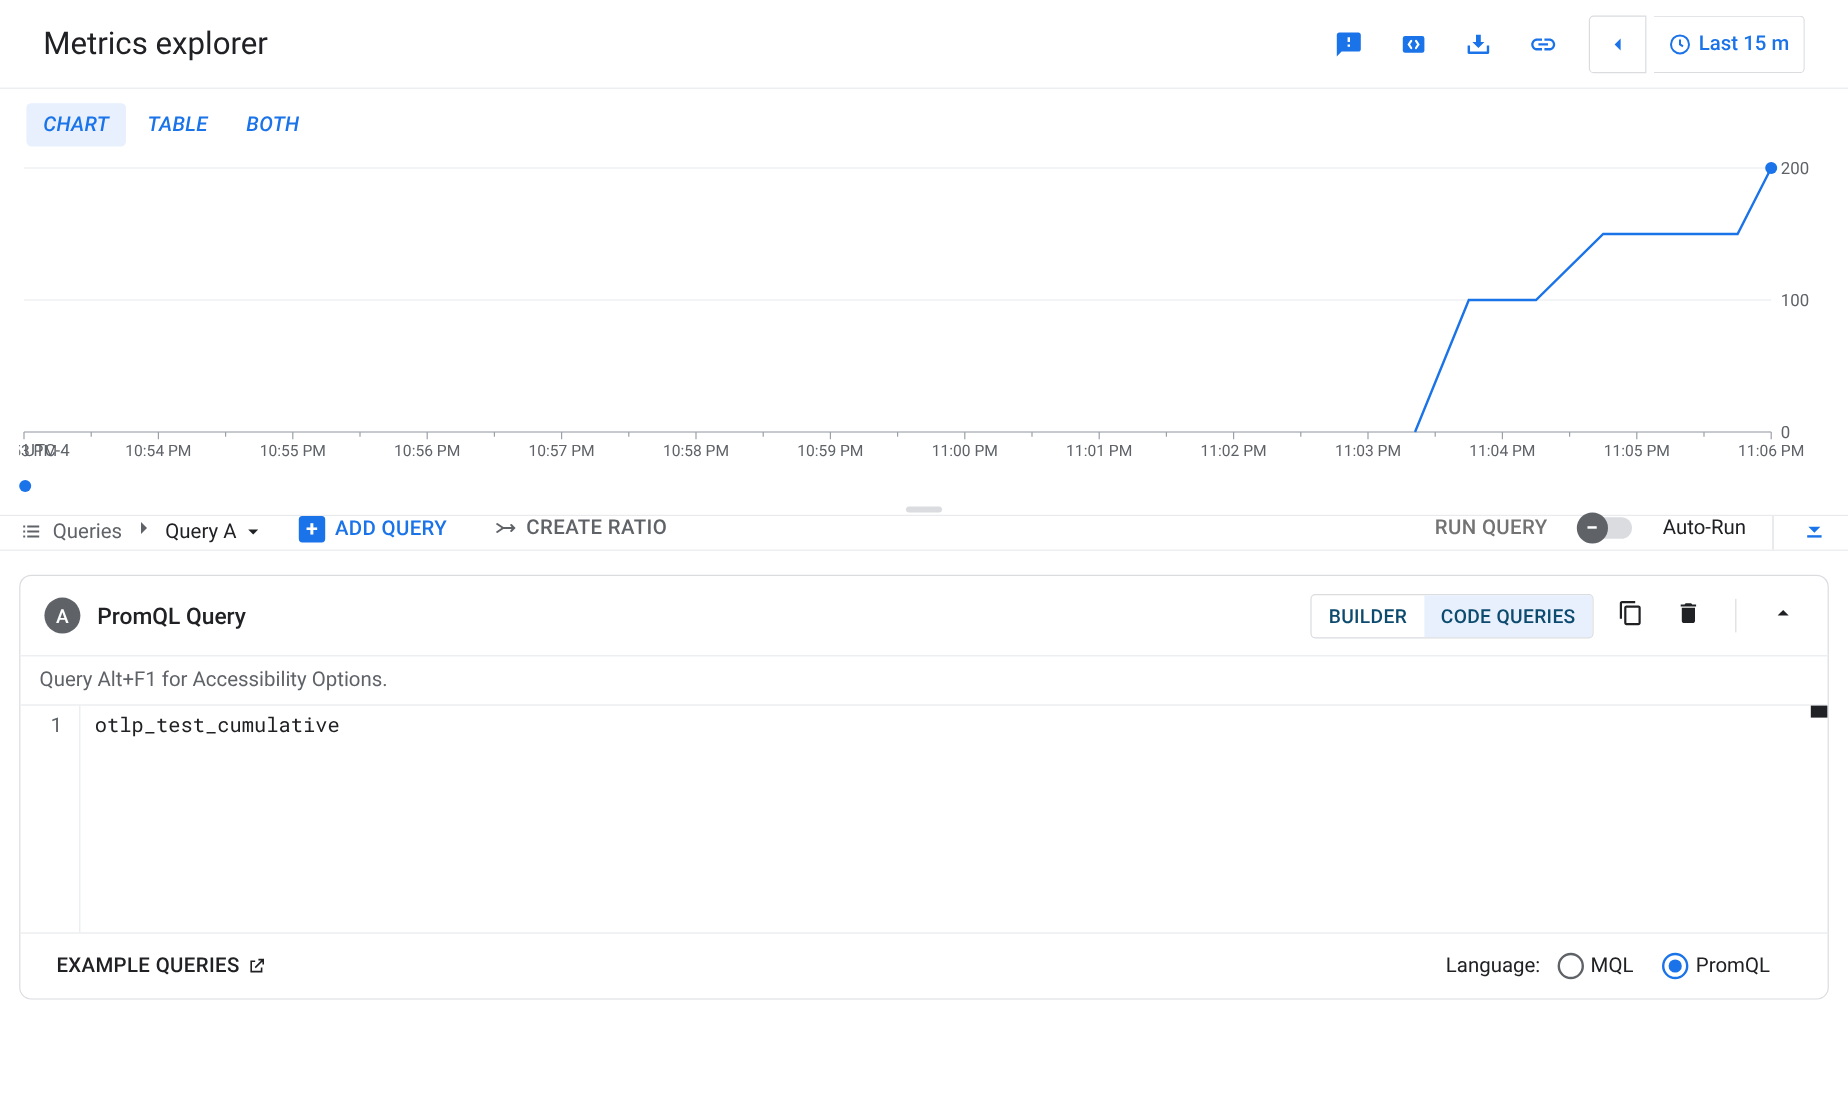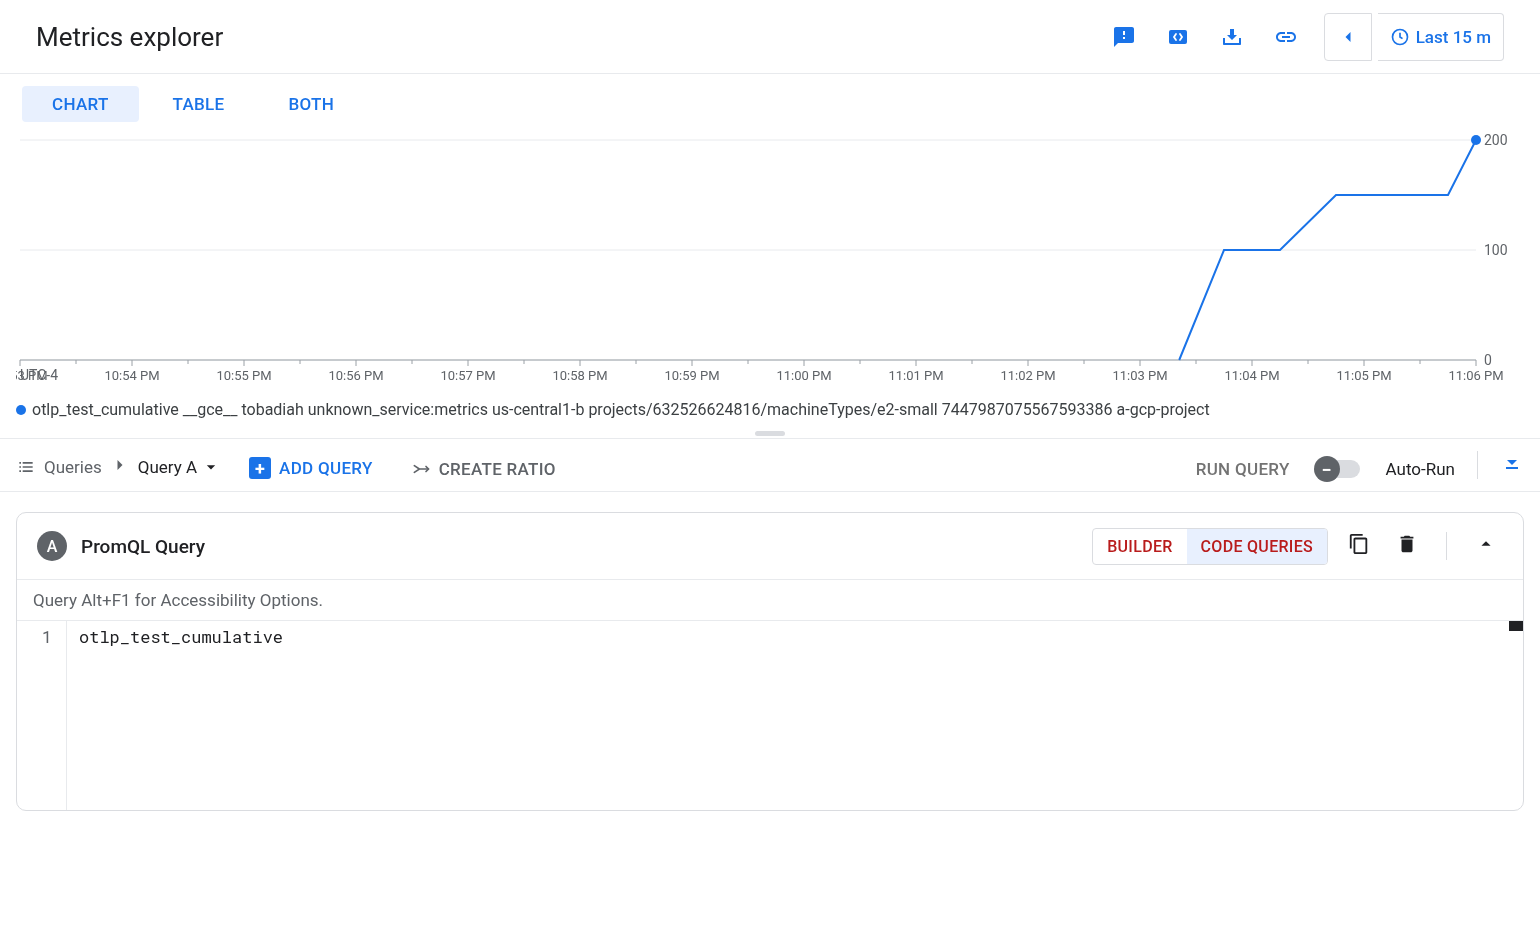--- a/index.html
+++ b/index.html
@@ -6,58 +6,58 @@
 body { font-family: 'Google Sans', Roboto, Arial, sans-serif; color: #202124; background: #fff; width: 1540px; }
 .header { display: flex; align-items: center; justify-content: space-between; padding: 8px 36px 8px 36px; border-bottom: 1px solid #e8eaed; height: 74px; }
 .header-title { font-size: 26px; font-weight: 400; color: #202124; }
 .header-actions { display: flex; align-items: center; gap: 6px; }
 .icon-btn { width: 48px; height: 48px; display: flex; align-items: center; justify-content: center; border-radius: 4px; cursor: pointer; color: #1a73e8; }
 .icon-btn svg { width: 24px; height: 24px; }
 .nav-btn { width: 48px; height: 48px; display: flex; align-items: center; justify-content: center; border: 1px solid #dadce0; border-radius: 4px 0 0 4px; cursor: pointer; color: #1a73e8; margin-left: 8px; }
 .time-btn { height: 48px; display: flex; align-items: center; border: 1px solid #dadce0; border-left: none; border-radius: 0 4px 4px 0; padding: 0 12px; cursor: pointer; color: #1a73e8; gap: 6px; font-size: 17px; font-weight: 500; }
 .chart-section { padding: 12px 16px 0 16px; }
 .tab-bar { display: flex; gap: 4px; padding: 0 0 8px 6px; }
-.tab { padding: 8px 30px; font-size: 17px; font-weight: 500; color: #1a73e8; border-radius: 4px; cursor: pointer; letter-spacing: 0.3px; }
+.tab { padding: 8px 14px; font-size: 17px; font-weight: 500; color: #1a73e8; border-radius: 4px; cursor: pointer; letter-spacing: 0.3px; font-style: italic; }
 .tab.active { background: #e8f0fe; }
 .chart-area { position: relative; height: 260px; margin-top: 4px; }
 .chart-svg { width: 100%; height: 100%; }
 .grid-line { stroke: #e8eaed; stroke-width: 1; }
 .axis-line { stroke: #9aa0a6; stroke-width: 1; }
 .tick { stroke: #9aa0a6; stroke-width: 1; }
 .tick-label { font-size: 13px; fill: #5f6368; text-anchor: middle; }
 .y-label { font-size: 14px; fill: #5f6368; text-anchor: start; }
 .tz-label { font-size: 14px; fill: #5f6368; text-anchor: start; }
 .data-line { stroke: #1a73e8; stroke-width: 2; fill: none; }
 .data-point { fill: #1a73e8; }
 .legend { display: flex; align-items: center; gap: 6px; padding: 6px 16px 10px 16px; font-size: 16px; color: #3c4043; }
 .legend-dot { width: 10px; height: 10px; border-radius: 50%; background: #1a73e8; flex-shrink: 0; }
 .drag-handle { display: flex; justify-content: center; padding: 2px 0; }
 .drag-handle-bar { width: 30px; height: 5px; background: #dadce0; border-radius: 3px; }
-.query-toolbar { display: flex; align-items: flex-end; padding: 12px 16px; border-top: 1px solid #e8eaed; border-bottom: 1px solid #e8eaed; gap: 10px; }
+.query-toolbar { display: flex; align-items: flex-start; padding: 0 16px; border-top: 1px solid #e8eaed; border-bottom: 1px solid #e8eaed; gap: 10px; }
 .breadcrumb { display: flex; align-items: center; gap: 8px; color: #5f6368; font-size: 17px; }
 .breadcrumb svg { width: 20px; height: 20px; }
 .chevron { color: #5f6368; }
 .query-select { display: flex; align-items: center; gap: 4px; font-size: 17px; color: #202124; cursor: pointer; }
 .add-query-btn { display: flex; align-items: center; gap: 8px; color: #1a73e8; font-size: 17px; font-weight: 500; cursor: pointer; margin-left: 18px; letter-spacing: 0.3px; }
 .add-icon { width: 22px; height: 22px; background: #1a73e8; color: #fff; display: flex; align-items: center; justify-content: center; border-radius: 3px; font-size: 18px; font-weight: bold; }
 .create-ratio-btn { display: flex; align-items: center; gap: 8px; color: #5f6368; font-size: 17px; font-weight: 500; cursor: pointer; margin-left: 28px; letter-spacing: 0.3px; }
 .toolbar-spacer { flex: 1; }
 .run-query-btn { color: #737373; font-size: 17px; font-weight: 500; cursor: pointer; letter-spacing: 0.3px; }
 .toggle { display: flex; align-items: center; gap: 10px; margin-left: 16px; }
 .toggle-switch { width: 44px; height: 18px; background: #dadce0; border-radius: 10px; position: relative; cursor: pointer; }
 .toggle-knob { width: 26px; height: 26px; background: #5f6368; border-radius: 50%; position: absolute; left: -2px; top: -4px; display: flex; align-items: center; justify-content: center; color: #fff; font-size: 18px; font-weight: bold; }
 .toggle-label { font-size: 17px; color: #202124; margin-left: 16px; }
 .divider { width: 1px; height: 28px; background: #dadce0; margin: 0 12px; }
 .collapse-icon { color: #1a73e8; cursor: pointer; }
 .query-panel { margin: 20px 16px; border: 1px solid #dadce0; border-radius: 10px; overflow: hidden; }
 .query-header { display: flex; align-items: center; padding: 14px 20px; gap: 14px; border-bottom: 1px solid #e8eaed; }
 .query-badge { width: 30px; height: 30px; background: #5f6368; color: #fff; border-radius: 50%; display: flex; align-items: center; justify-content: center; font-size: 16px; font-weight: 500; }
 .query-title { font-size: 19px; font-weight: 500; flex: 1; }
 .mode-toggle { display: flex; border: 1px solid #dadce0; border-radius: 4px; overflow: hidden; }
-.mode-btn { padding: 8px 14px; font-size: 16px; font-weight: 500; cursor: pointer; color: #b91c1c; letter-spacing: 0.3px; }
+.mode-btn { padding: 8px 14px; font-size: 16px; font-weight: 500; cursor: pointer; color: #0c4a6e; letter-spacing: 0.3px; }
 .mode-btn.active { background: #e8f0fe; }
 .panel-icon { cursor: pointer; color: #202124; padding: 6px; }
 .panel-icon svg { width: 22px; height: 22px; }
 .panel-divider { width: 1px; height: 28px; background: #dadce0; margin: 0 8px; }
 .a11y-hint { padding: 10px 16px; font-size: 17px; color: #5f6368; }
 .code-editor { display: flex; border-top: 1px solid #e8eaed; min-height: 190px; font-family: 'Roboto Mono', Menlo, monospace; font-size: 17px; position: relative; }
 .gutter { width: 50px; text-align: right; padding: 4px 14px 4px 0; color: #5f6368; border-right: 1px solid #e8eaed; }
 .code-content { padding: 4px 12px; flex: 1; color: #202124; }
 .sq { position: absolute; right: 0; top: 0; width: 14px; height: 10px; background: #202124; }
 .query-footer { display: flex; align-items: center; padding: 16px 30px; border-top: 1px solid #e8eaed; gap: 6px; }
@@ -168,21 +168,20 @@
         <text class="tick-label" x="1348" y="246">11:05 PM</text>
         <line class="tick" x1="1460" y1="226" x2="1460" y2="232"></line>
         <text class="tick-label" x="1460" y="246">11:06 PM</text>
         <path class="data-line" d="M1163.2 226 L1208 116 L1264 116 L1320 61 L1432 61 L1460 6 "></path>
         <circle class="data-point" cx="1460" cy="6" r="5"></circle>
       </svg>
   </div>
 </div>
 <div class="legend">
   <div class="legend-dot"></div>
-  <span>otlp_test_cumulative __gce__ tobadiah unknown_service:metrics us-central1-b projects/632526624816/machineTypes/e2-small 7447987075567593386 a-gcp-project</span>
 </div>
 
 <div class="drag-handle">
     <div class="drag-handle-bar"></div>
   </div>
 
 <div class="query-toolbar">
   <div class="breadcrumb">
     <svg viewBox="0 0 24 24" fill="currentColor">
         <path d="M4 6h2v2H4zm4 0h12v2H8zm-4 5h2v2H4zm4 0h12v2H8zm-4 5h2v2H4zm4 0h12v2H8z"></path>
@@ -254,13 +253,31 @@
     </div>
   </div>
   <div class="a11y-hint">Query Alt+F1 for Accessibility Options.</div>
   <div class="code-editor">
     <div class="gutter">
       <div>1</div>
     </div>
     <div class="code-content">otlp_test_cumulative</div>
     <div class="sq"></div>
   </div>
+  <div class="query-footer">
+    <div class="example-link">
+      <span>EXAMPLE QUERIES</span>
+      <svg viewBox="0 0 24 24" fill="none" stroke="currentColor" stroke-width="2" width="16" height="16">
+          <path d="M14 4h6v6M20 4L10 14M18 14v5H5V6h5"></path>
+        </svg>
+    </div>
+    <div class="footer-spacer"></div>
+    <span class="lang-label">Language:</span>
+    <div class="radio">
+      <div class="radio-circle"></div>
+      <span>MQL</span>
+    </div>
+    <div class="radio selected">
+      <div class="radio-circle"></div>
+      <span>PromQL</span>
+    </div>
+  </div>
 </div>
 
 </body></html>

